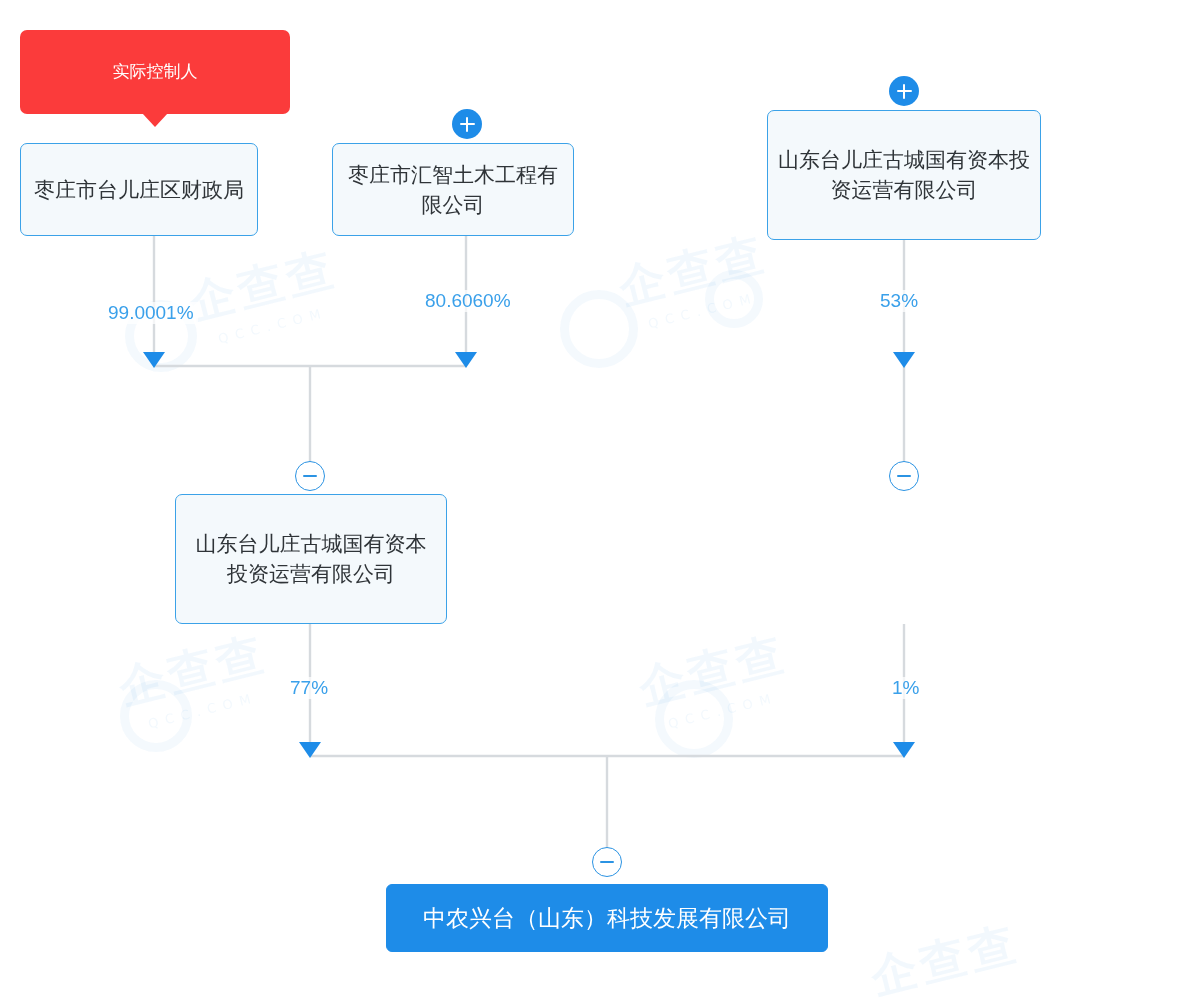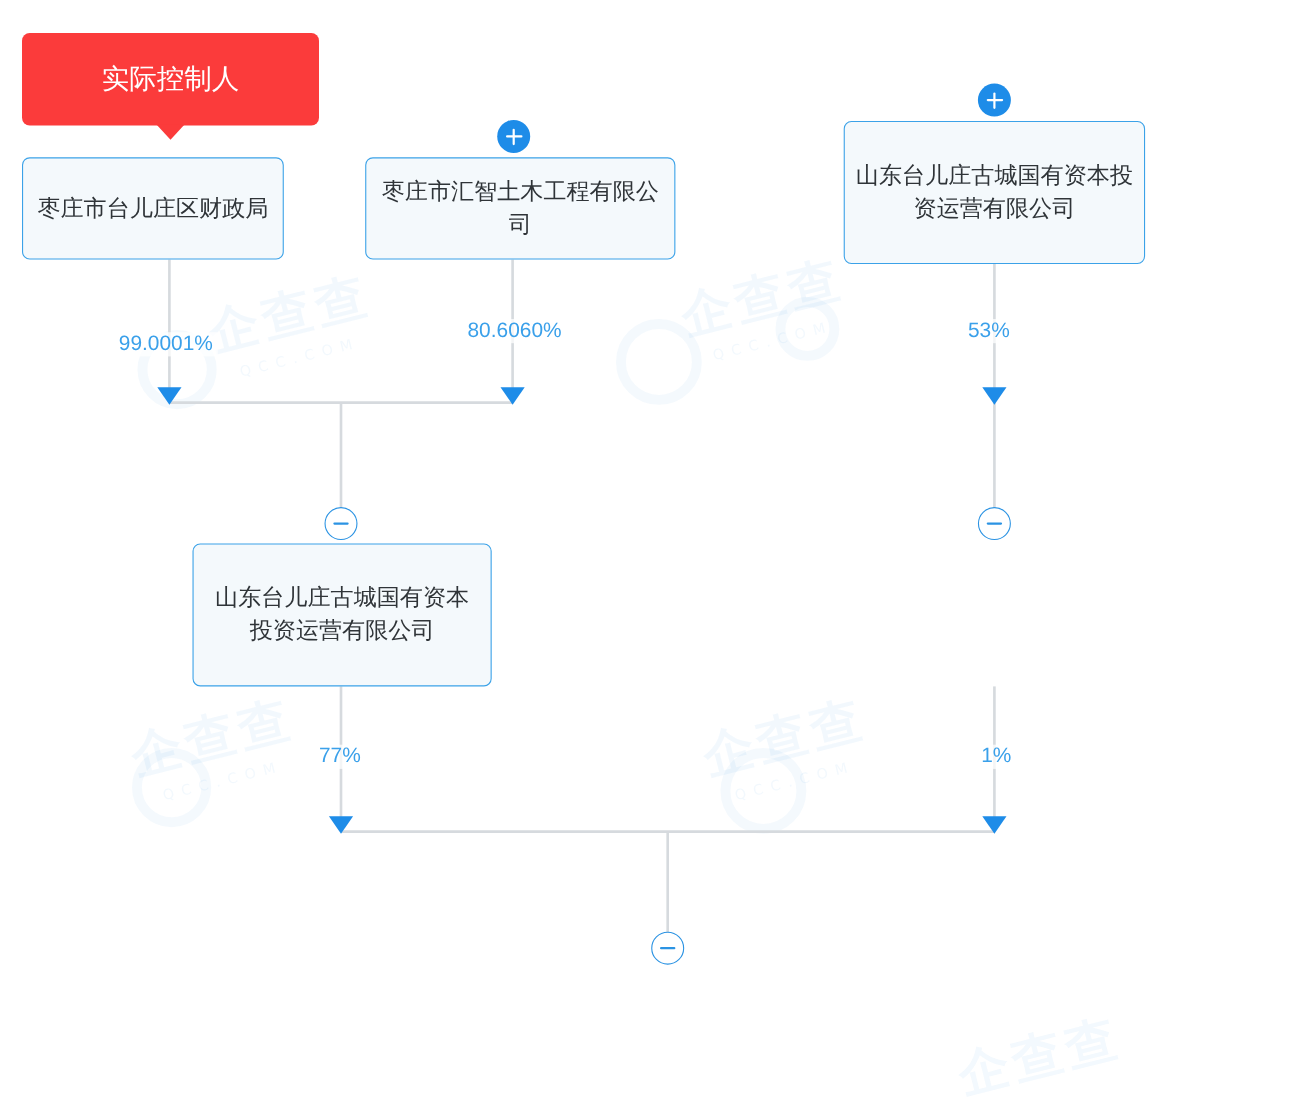--- a/index.html
+++ b/index.html
@@ -82,21 +82,21 @@
     border-radius: 6px;
   }
 
   
   .badge-actual {
     position: absolute;
     z-index: 4;
     background: #fb3b3b;
     color: #ffffff;
     border-radius: 7px;
-    font-size: 25px;
+    font-size: 17px;
     line-height: 1.52;
     text-align: left;
     display: flex;
     flex-direction: column;
     align-items: center;
     justify-content: center;
     padding: 8px 14px;
     font-weight: 400;
   }
   .badge-actual .tail {
@@ -219,33 +219,36 @@
 
   <div class="badge-actual" style="left:20px; top:30px; width:270px; height:84px;">
     <div>实际控制人</div>
     <div class="tail"></div>
   </div>
 
   <div class="node node-plain" style="left:20px; top:143px; width:238px; height:93px;">
     <span>枣庄市台儿庄区财政局</span>
   </div>
 
-  <div class="node node-plain" style="left:332px; top:143px; width:282px; height:93px;">
+  <div class="node node-plain" style="left:332px; top:143px; width:242px; height:93px;">
     <span>枣庄市汇智土木工程有限公司</span>
   </div>
 
   <div class="node node-plain" style="left:767px; top:110px; width:274px; height:130px;">
     <span>山东台儿庄古城国有资本投资运营有限公司</span>
   </div>
 
   <div class="node node-plain" style="left:175px; top:494px; width:272px; height:130px;">
     <span>山东台儿庄古城国有资本投资运营有限公司</span>
   </div>
 
 
+  <div class="node node-target" style="left:386px; top:884px; width:442px; height:68px;">
+    <span>中农兴台（山东）科技发展有限公司</span>
+  </div>
 
   <div class="toggle toggle-plus" style="left:452px; top:109px;">
     <span class="bar-h"></span>
     <span class="bar-v"></span>
   </div>
 
   <div class="toggle toggle-plus" style="left:889px; top:76px;">
     <span class="bar-h"></span>
     <span class="bar-v"></span>
   </div>

